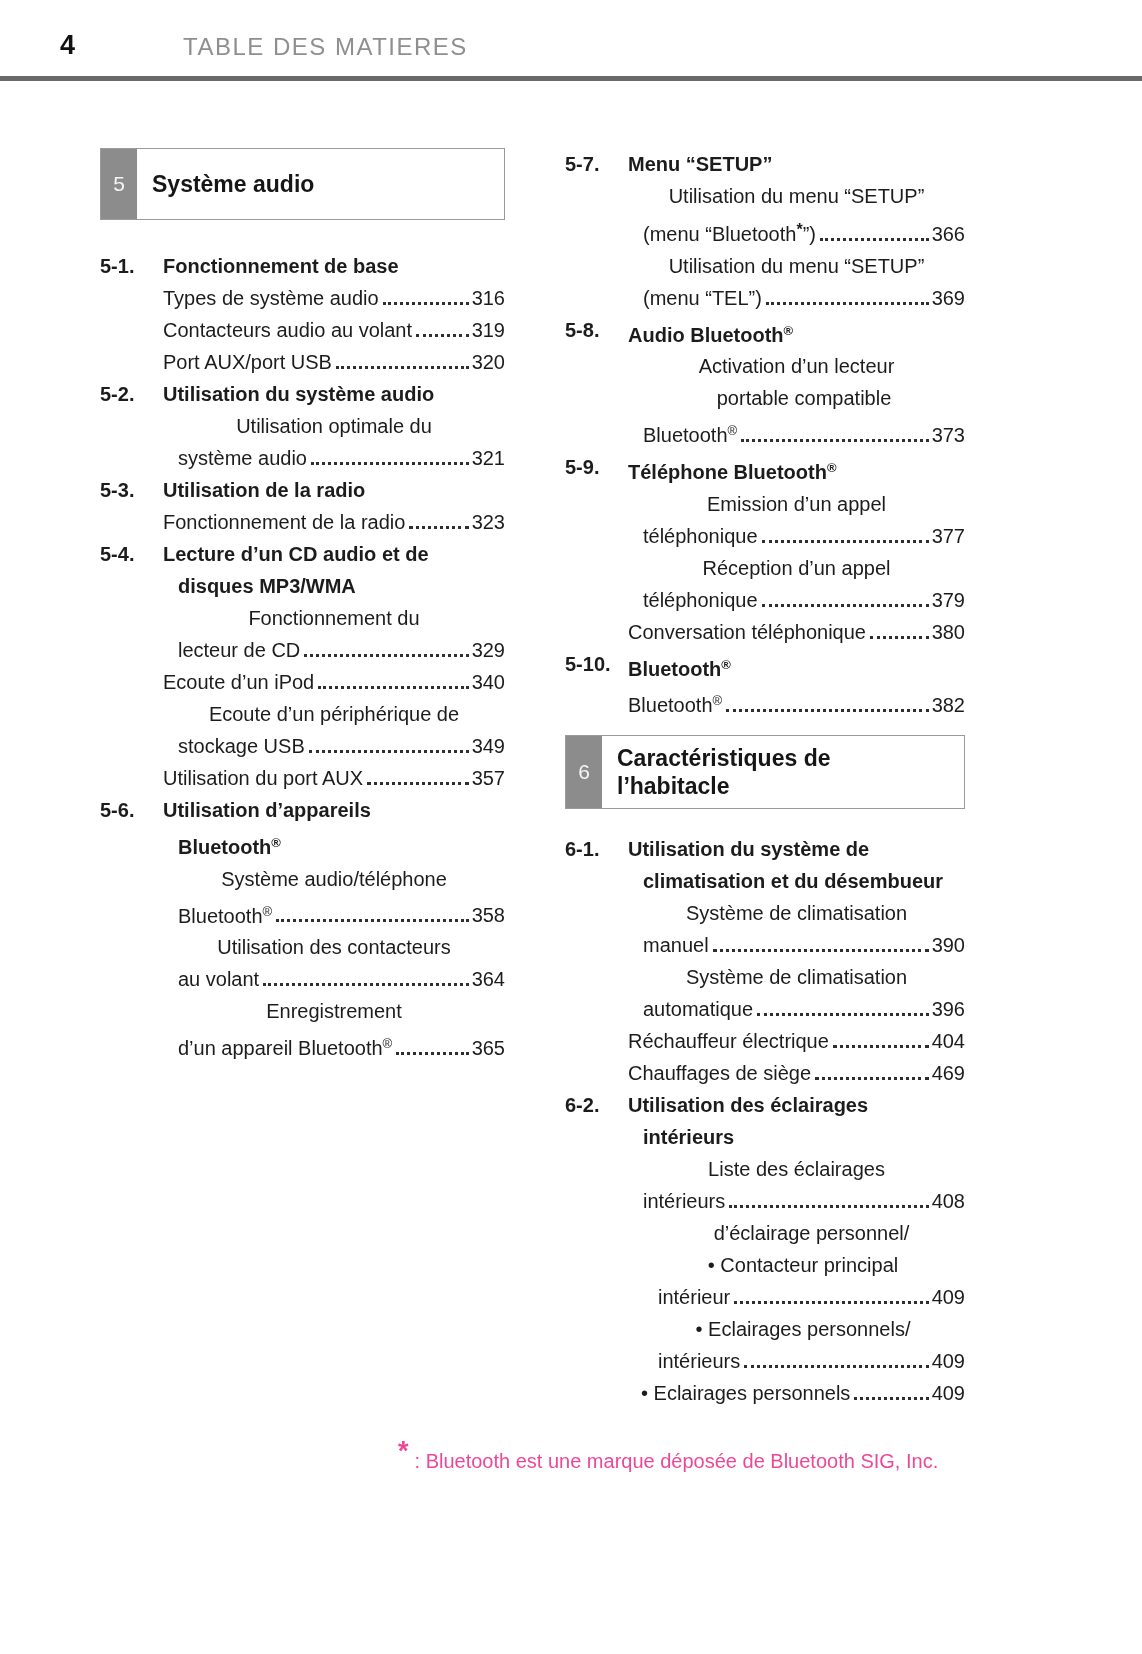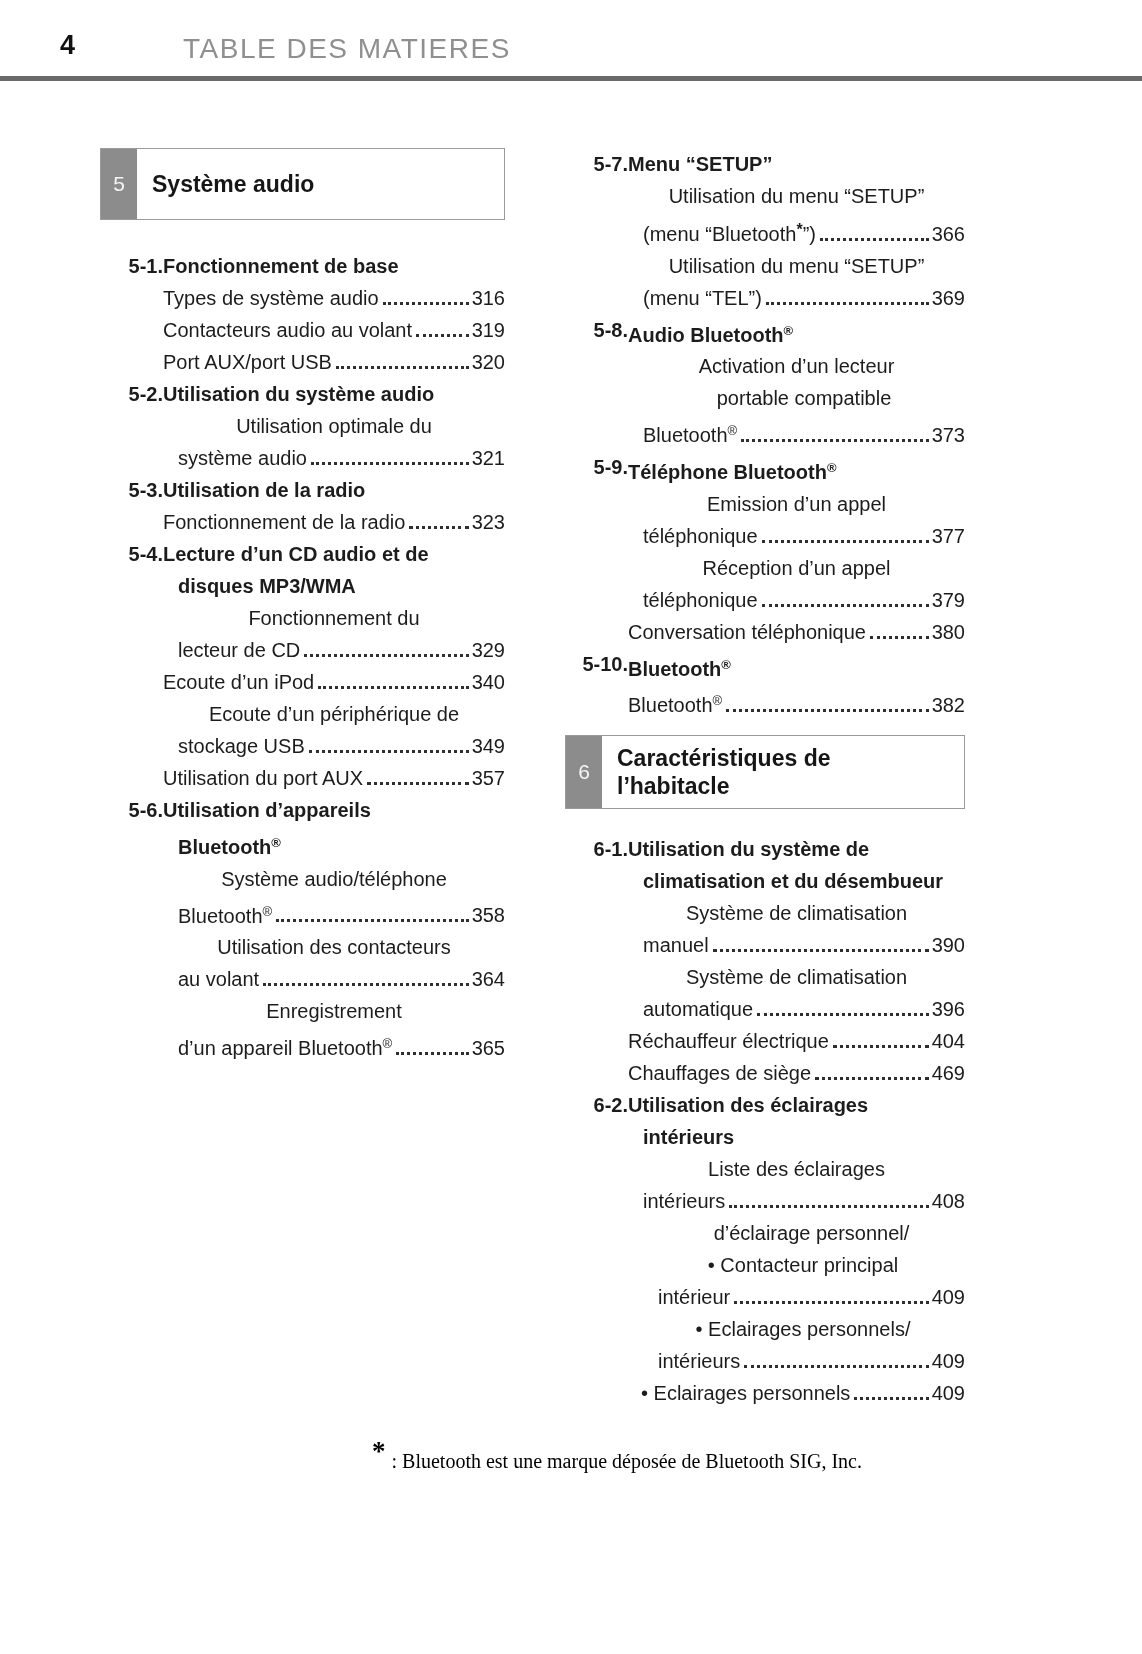--- a/index.html
+++ b/index.html
@@ -3,58 +3,58 @@
 <meta charset="utf-8">
 <style>
   html,body{margin:0;padding:0;}
   body{
     width:1142px;height:1654px;position:relative;background:#ffffff;
     font-family:"Liberation Sans", sans-serif;color:#1c1c1c;overflow:hidden;
   }
   
   .page-header{position:absolute;top:26px;left:0;width:100%;height:50px;}
   .page-num{position:absolute;left:60px;top:4px;font-size:27px;font-weight:bold;color:#111;}
-  .header-title{position:absolute;left:183px;top:7px;font-size:28px;color:#8f8f8f;letter-spacing:1.5px;}
+  .header-title{position:absolute;left:183px;top:7px;font-size:24px;color:#8f8f8f;letter-spacing:1.5px;}
   .header-rule{position:absolute;top:76px;left:0;width:1142px;height:5px;background:#6a6a6a;}
 
   
   .columns{position:absolute;top:148px;left:100px;width:905px;display:flex;gap:60px;}
   .col{font-size:20px;line-height:32px;}
   .col-left{width:405px;flex:none;}
   .col-right{width:400px;flex:none;}
 
   
   .chapter-box{display:flex;border:1px solid #9a9a9a;min-height:70px;margin-bottom:30px;background:#fff;}
   .chapter-box.mt{margin-top:14px;margin-bottom:24px;}
   .chapter-tab{width:36px;flex:none;background:#8c8c8c;color:#f5f5f5;font-size:21px;
     display:flex;align-items:center;justify-content:center;}
   .chapter-title{padding:8px 8px 8px 15px;font-weight:bold;font-size:23px;line-height:28px;
     display:flex;flex-direction:column;justify-content:center;color:#161616;}
 
   
   .section-head{display:flex;font-weight:bold;}
-  .sec-num{width:63px;flex:none;text-align:right;}
+  .sec-num{width:63px;flex:none;}
   .sec-title{flex:1;}
   .sec-title .tline + .tline{padding-left:15px;}
 
   
   .item{margin-left:63px;text-align:center;}
   .item:not(.bullet) .cont{padding-left:15px;}
   .item.bullet{padding-left:13px;}
   .item.bullet .cont{padding-left:17px;}
   .lastline{display:flex;align-items:baseline;}
   .lastline .txt{flex:none;}
   .leader{flex:1;border-bottom:3px dotted #2e2e2e;margin:0 3px 6px 4px;min-width:10px;}
   .pg{flex:none;}
 
   sup.reg{font-size:13px;position:relative;top:1px;}
   sup.ast{font-size:16px;font-weight:bold;position:relative;top:2px;}
 
   
-  .footnote{position:absolute;left:372px;top:1436px;font-size:20px;color:#000000;font-family:Liberation Serif, serif;}
+  .footnote{position:absolute;left:398px;top:1436px;font-size:20px;color:#ec4899;}
   .footnote .ast-big{font-size:27px;font-weight:bold;vertical-align:8px;margin-right:6px;}
 </style>
 </head>
 <body>
 
 <div class="page-header">
   <div class="page-num">4</div>
   <div class="header-title">TABLE DES MATIERES</div>
 </div>
 <div class="header-rule"></div>

